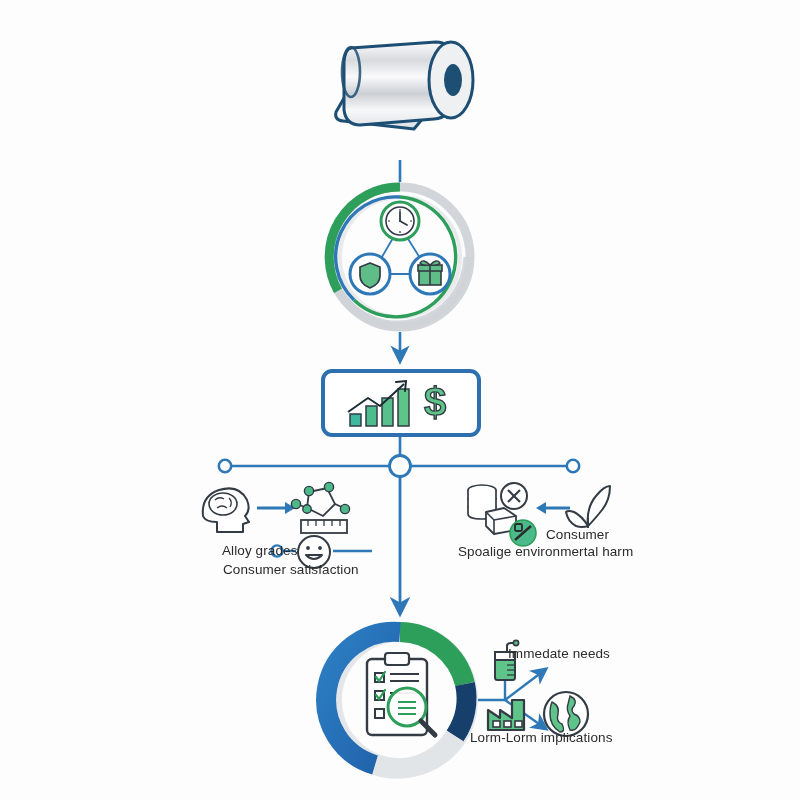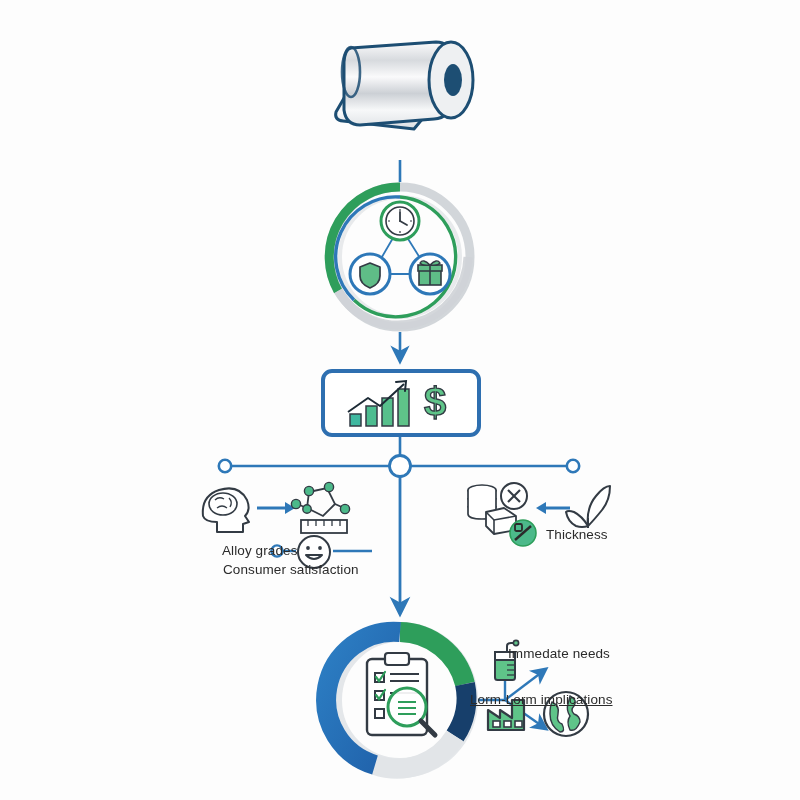--- a/index.html
+++ b/index.html
@@ -223,21 +223,22 @@
   </div>
 
   <div class="node" style="left:508px;top:518px;">
     <svg width="30" height="30" viewBox="0 0 30 30">
       <circle cx="15" cy="15" r="13" fill="#4cb98a" stroke="#2e9e5b" stroke-width="1.6"></circle>
       <line x1="7" y1="22" x2="23" y2="8" stroke="#2b2b2b" stroke-width="2.4"></line>
       <rect x="7" y="6" width="7" height="7" rx="1.5" fill="none" stroke="#2b2b2b" stroke-width="1.8"></rect>
     </svg>
   </div>
 
-  <div class="lbl" style="left:546px;top:527px;">Thickness</div>
+  <div class="lbl" style="left:546px;top:527px;">Consumer</div>
+  <div class="lbl" style="left:458px;top:544px;">Spoalige environmertal harm</div>
 
   <div class="node" style="left:315px;top:615px;">
     <svg width="170" height="170" viewBox="0 0 170 170">
       <defs>
         <linearGradient id="bl1" x1="0" y1="0" x2="1" y2="1">
           <stop offset="0" stop-color="#2d7fc4"></stop>
             <stop offset="1" stop-color="#1f5fa8"></stop>
         </linearGradient>
       </defs>
       <circle cx="85" cy="85" r="68" fill="none" stroke="#e4e7ea" stroke-width="20"></circle>
@@ -304,15 +305,15 @@
       </g>
     </svg>
   </div>
   <div class="node" style="left:540px;top:688px;">
     <svg width="52" height="52" viewBox="0 0 52 52">
       <circle cx="26" cy="26" r="22" fill="#ffffff" stroke="#333b44" stroke-width="2.2"></circle>
       <path d="M12 14 Q20 18 18 26 Q16 34 22 36 Q26 44 20 44 Q10 38 10 26 Q10 18 12 14 Z" fill="#5fc489" stroke="#333b44" stroke-width="1.4"></path>
       <path d="M30 8 Q38 12 34 18 Q30 22 34 26 Q40 28 40 34 Q36 44 30 42 Q26 34 30 28 Q26 22 28 16 Z" fill="#5fc489" stroke="#333b44" stroke-width="1.4"></path>
     </svg>
   </div>
-  <div class="lbl" style="left:470px;top:692px;text-decoration:underline;">Lorm-Lorm implications</div>
+  <div class="lbl" style="left:470px;top:730px;">Lorm-Lorm implications</div>
 
 </div>
 
 </body></html>

